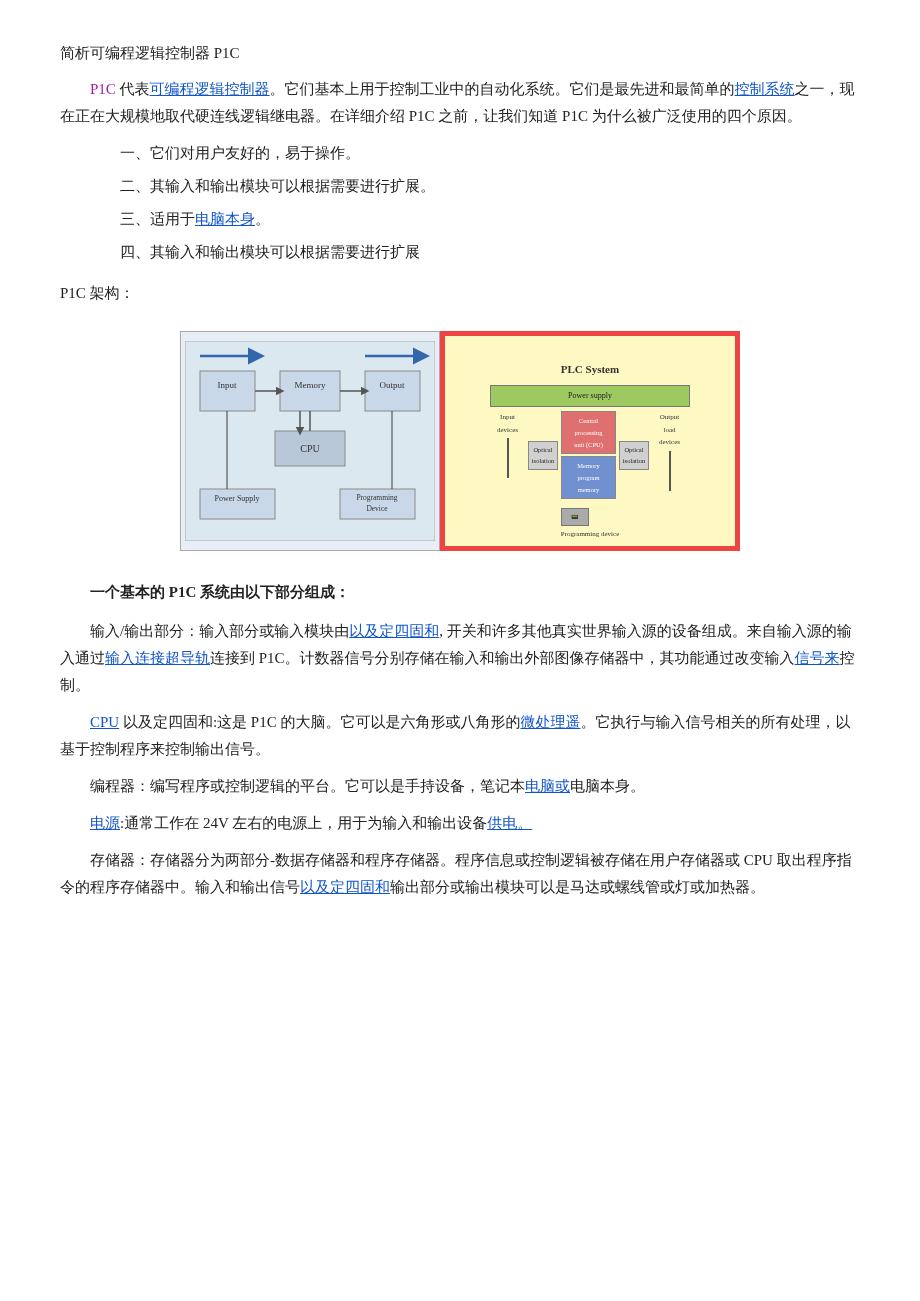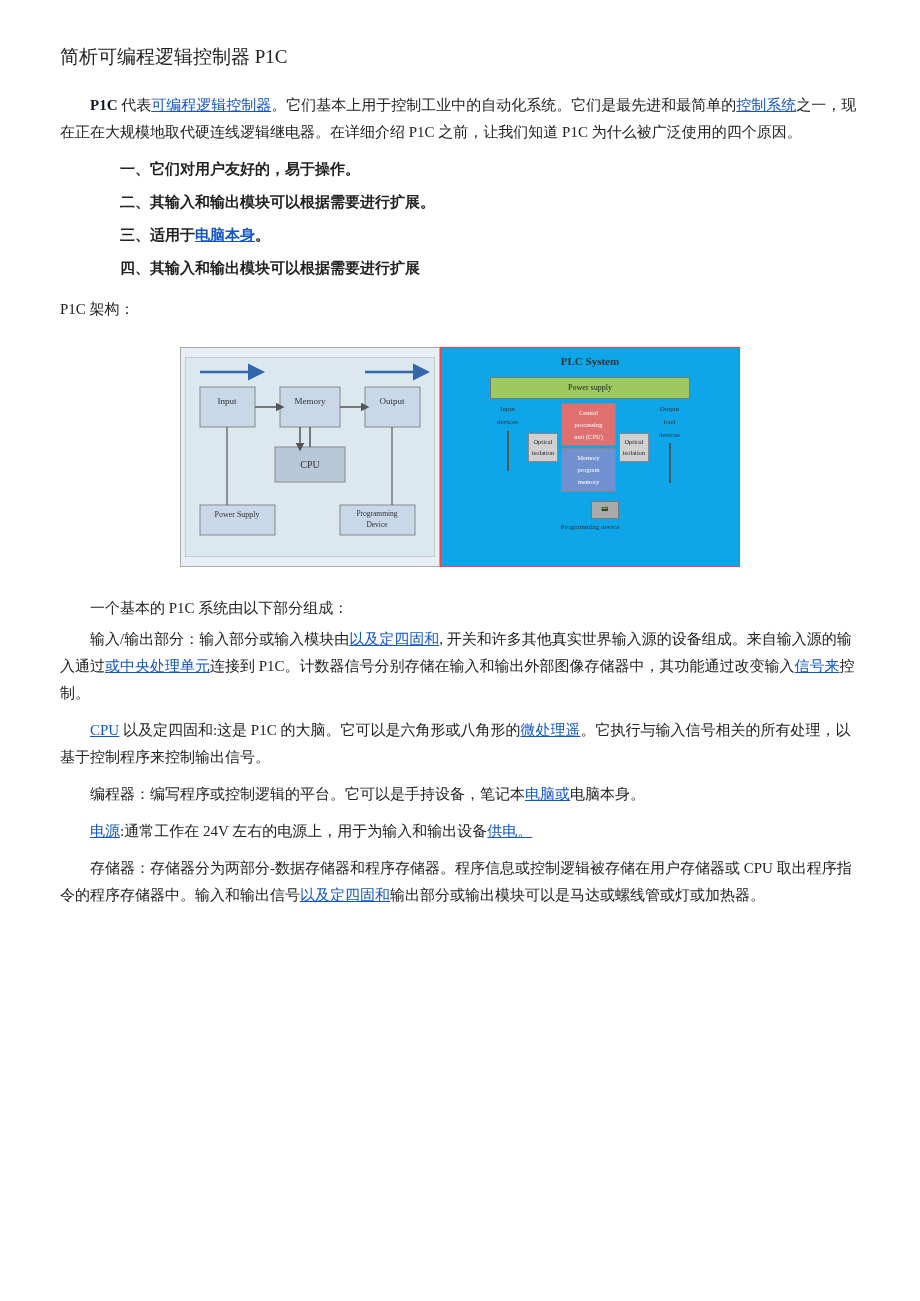--- a/index.html
+++ b/index.html
@@ -11,33 +11,32 @@
       background: #ffffff;
       font-family: SimSun, "宋体", serif;
       font-size: 15px;
       line-height: 1.8;
       color: #222222;
       padding: 40px 60px 60px 60px;
       width: 920px;
       min-height: 1301px;
     }
     .page-title {
-      font-size: 19px;
+      font-size: 15px;
       font-weight: normal;
-      margin-bottom: 18px;
+      margin-bottom: 9px;
       color: #222;
     }
     .paragraph {
       text-indent: 2em;
       margin-bottom: 10px;
     }
     .list-item {
       margin-left: 4em;
       margin-bottom: 6px;
-      font-weight: bold;
     }
     .section-heading {
       margin-bottom: 9px;
       margin-top: 4px;
     }
     a, .link {
       color: #1155CC;
       text-decoration: underline;
       text-align: right;
     }
@@ -56,28 +55,28 @@
       overflow: hidden;
       display: flex;
       flex-direction: column;
       align-items: center;
       justify-content: center;
       padding: 8px;
     }
     .diagram-right {
       width: 300px;
       height: 220px;
-      border: 1px solid #ef4444;
-      background: #0ea5e9;
+      border: 5px solid #ef4444;
+      background: #fef9c3;
       position: relative;
       overflow: hidden;
       display: flex;
       flex-direction: column;
       align-items: flex-start;
-      padding: 4px 10px;
+      padding: 24px 10px;
     }
     
     .left-diagram-svg {
       width: 250px;
       height: 200px;
     }
     .plc-right-content {
       width: 100%;
       height: 100%;
       display: flex;
@@ -90,21 +89,21 @@
       color: #333;
       margin-bottom: 5px;
     }
   </style>
 </head>
 <body>
 
 <div class="page-title">简析可编程逻辑控制器 P1C</div>
 
 <p class="paragraph">
-  <span style="color:#0f172a; font-weight:bold;">P1C</span>
+  <span style="color:#a21caf; font-weight:normal;">P1C</span>
   <span> 代表</span><a href="#" class="link">可编程逻辑</a><a href="#" class="link">控制器</a><span>。它们基本上用于控制工业中的自动化系统。它们是最先进和最简单的</span><a href="#" class="link">控制系统</a><span>之一，现在正在大规模地取代硬连线逻辑继电器。在详细介绍 P1C 之前，让我们知道 P1C 为什么被广泛使用的四个原因。</span>
 </p>
 
 <div class="list-item">一、它们对用户友好的，易于操作。</div>
 <div class="list-item">二、其输入和输出模块可以根据需要进行扩展。</div>
 <div class="list-item">三、适用于<a href="#" class="link">电脑本身</a>。</div>
 <div class="list-item">四、其输入和输出模块可以根据需要进行扩展</div>
 
 <p class="section-heading" style="margin-top:14px;">P1C 架构：</p>
 
@@ -179,33 +178,33 @@
         </div>
 
         <div style="background:#d0d0d0;border:1px solid #888;font-size:6.5px;text-align:center;padding:2px 2px;width:30px;align-self:center;">Optical<br>isolation</div>
 
         <div style="display:flex;flex-direction:column;align-items:center;gap:2px;">
           <div style="font-size:7px;text-align:center;color:#333;width:35px;">Output<br>load<br>devices</div>
           <div style="width:2px;height:40px;background:#555;margin:0 auto;"></div>
         </div>
       </div>
 
-      <div style="display:flex;flex-direction:column;align-items:flex-end;gap:2px;margin-top:6px;">
+      <div style="display:flex;flex-direction:column;align-items:flex-start;gap:2px;margin-top:6px;">
 
         <div style="width:28px;height:18px;background:#aaa;border:1px solid #777;display:flex;align-items:center;justify-content:center;font-size:6px;color:#333;">📟</div>
         <div style="font-size:7px;color:#333;">Programming device</div>
       </div>
     </div>
   </div>
 </div>
 
-<p style="margin-left:2em; font-weight:normal; margin-bottom:4px;">一个基本的 P1C 系统由以下部分组成：</p>
-
-<p class="paragraph">
-  <span>输入/输出部分：</span><span>输入部分或输入模块由</span><a href="#" class="link">以及定四固和</a><span>, 开关和许多其他真实世界输入源的设备组成。来自输入源的输入通过</span><a href="#" class="link">或中央处理单元</a><span>连接到 P1C。计数器信号分别存储在输入和输出外部图像存储器中，其功能通过改变输入</span><a href="#" class="link">信号来</a><span>控制。</span>
+<p style="margin-left:2em; font-weight:bold; margin-bottom:12px;">一个基本的 P1C 系统由以下部分组成：</p>
+
+<p class="paragraph">
+  <span>输入/输出部分：</span><span>输入部分或输入模块由</span><a href="#" class="link">以及定四固和</a><span>, 开关和许多其他真实世界输入源的设备组成。来自输入源的输入通过</span><a href="#" class="link">输入连接超导轨</a><span>连接到 P1C。计数器信号分别存储在输入和输出外部图像存储器中，其功能通过改变输入</span><a href="#" class="link">信号来</a><span>控制。</span>
 </p>
 
 <p class="paragraph">
   <a href="#" class="link">CPU</a><span> 以及定四固和:这是 P1C 的大脑。它可以是六角形或八角形的</span><a href="#" class="link">微处理遥</a><span>。它执行与输入信号相关的所有处理，以基于控制程序来控制输出信号。</span>
 </p>
 
 <p class="paragraph">
   <span>编程器：编写程序或控制逻辑的平台。它可以是手持设备，笔记本</span><a href="#" class="link">电脑或</a><span>电脑本身。</span>
 </p>
 

